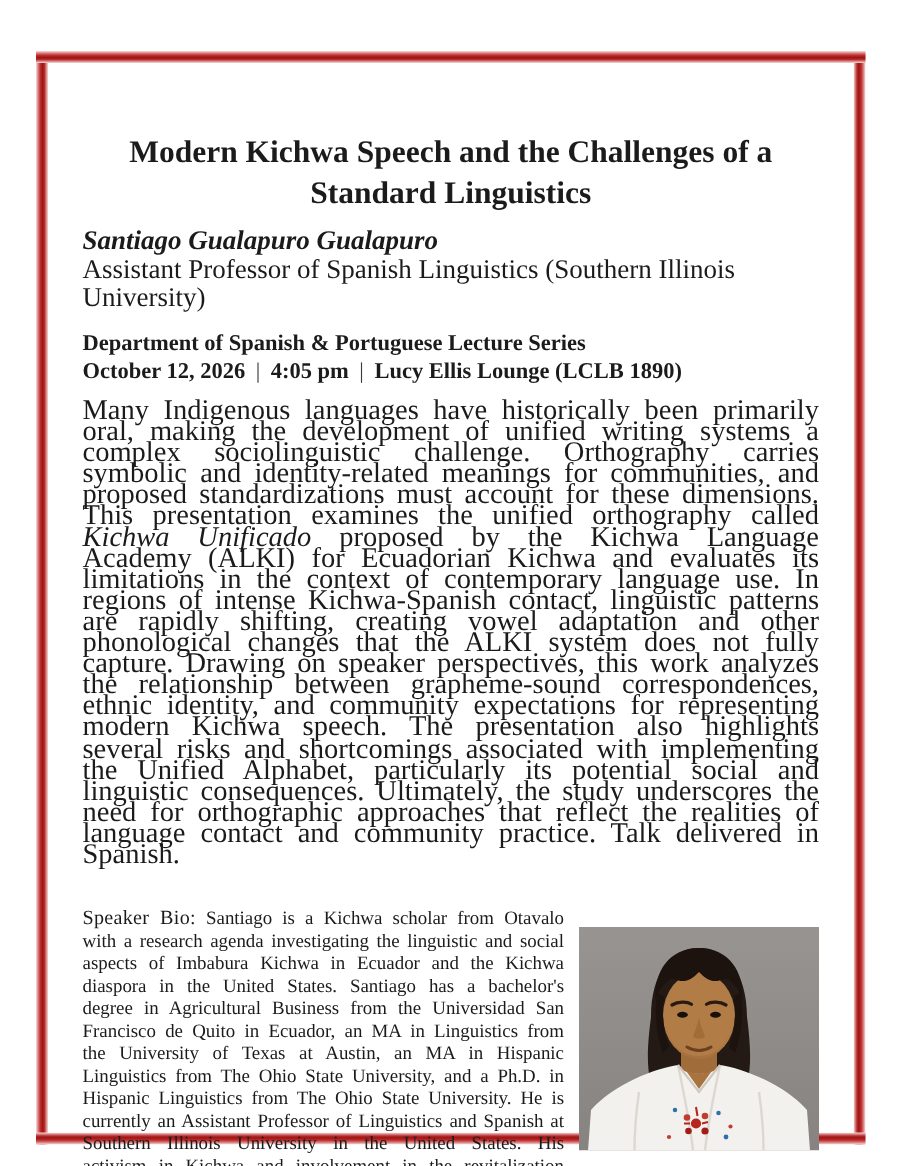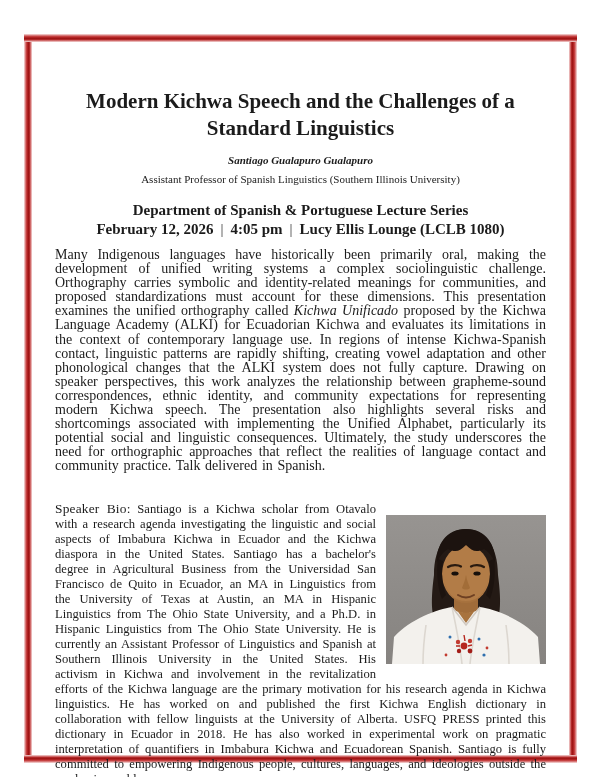--- a/index.html
+++ b/index.html
@@ -40,41 +40,40 @@
   .title {
     margin: 0;
     text-align: center;
     font-size: 21px;
     font-weight: bold;
     line-height: 27px;
   }
   .title span { display: block; }
   .speaker-block {
     margin-top: 9px;
-    text-align: center;
-    font-size: 11px;
+    text-align: left;
+    font-size: 18px;
     line-height: 19px;
   }
   .speaker-name { font-weight: bold; font-style: italic; }
   .series-block {
     margin-top: 12px;
-    text-align: center;
     font-weight: bold;
     font-size: 15px;
     line-height: 19px;
   }
   .dateline .pipe {
     font-weight: 400;
     padding: 0 7px;
     color: #3a3a3a;
   }
   .abstract {
     margin: 9px 0 0 0;
     text-align: justify;
-    font-size: 14px;
+    font-size: 19px;
     line-height: 14.1px;
     word-spacing: 1.2px;
   }
   .bio {
     margin-top: 27px;
     text-align: justify;
     font-size: 12.6px;
     line-height: 15px;
     word-spacing: 1.2px;
   }
@@ -105,21 +104,21 @@
     </h1>
 
     <div class="speaker-block">
       <div class="speaker-name">Santiago Gualapuro Gualapuro</div>
       <div class="speaker-affiliation">Assistant Professor of Spanish Linguistics (Southern Illinois University)</div>
     </div>
 
     <div class="series-block">
       <div>Department of Spanish &amp; Portuguese Lecture Series</div>
       <div class="dateline">
-        <span>February 12, 2026</span><span class="pipe">|</span><span>4:05 pm</span><span class="pipe">|</span><span>Lucy Ellis Lounge (LCLB 1080)</span>
+        <span>October 12, 2026</span><span class="pipe">|</span><span>4:05 pm</span><span class="pipe">|</span><span>Lucy Ellis Lounge (LCLB 1890)</span>
       </div>
     </div>
 
     <p class="abstract"><span>Many Indigenous languages have historically been primarily oral, making the development of unified writing systems a complex sociolinguistic challenge. Orthography carries symbolic and identity-related meanings for communities, and proposed standardizations must account for these dimensions. This presentation examines the unified orthography called </span><i>Kichwa Unificado</i><span> proposed by the Kichwa Language Academy (ALKI) for Ecuadorian Kichwa and evaluates its limitations in the context of contemporary language use. In regions of intense Kichwa-Spanish contact, linguistic patterns are rapidly shifting, creating vowel adaptation and other phonological changes that the ALKI system does not fully capture. Drawing on speaker perspectives, this work analyzes the relationship between grapheme-sound correspondences, ethnic identity, and community expectations for representing modern Kichwa speech. The presentation also highlights several risks and shortcomings associated with implementing the Unified Alphabet, particularly its potential social and linguistic consequences. Ultimately, the study underscores the need for orthographic approaches that reflect the realities of language contact and community practice. Talk delivered in Spanish.</span></p>
 
     <div class="bio">
       <svg class="photo" viewBox="0 0 160 149" xmlns="http://www.w3.org/2000/svg" preserveAspectRatio="none">
         <defs>
           <linearGradient id="bgGrad" x1="0" y1="0" x2="0" y2="1">
             <stop offset="0" stop-color="#979491"></stop>

